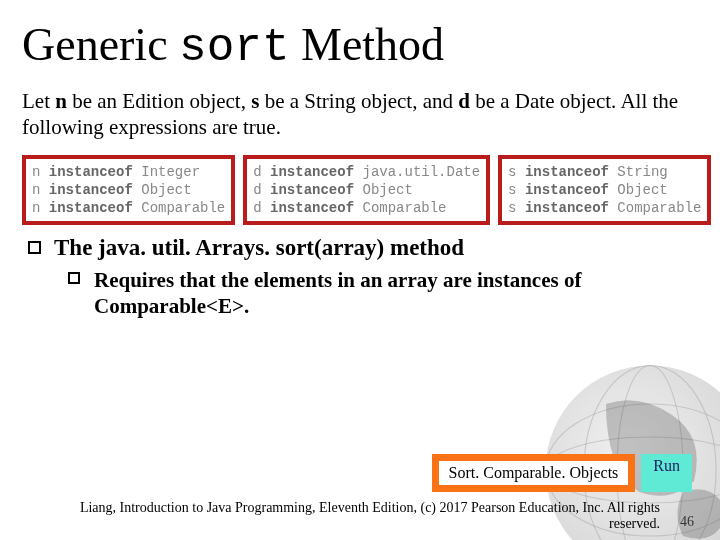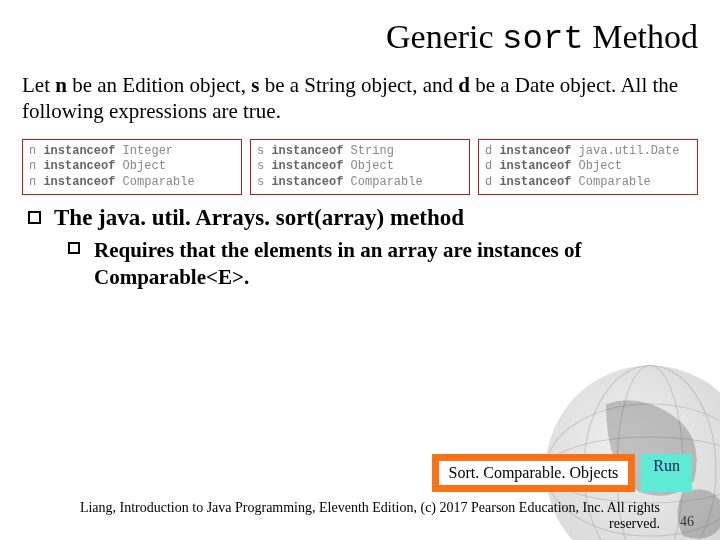--- a/index.html
+++ b/index.html
@@ -12,42 +12,42 @@
     position: relative;
     overflow: hidden;
   }
   .slide {
     width: 100%;
     height: 100%;
     padding: 18px 22px 0 22px;
     position: relative;
   }
   .title {
-    text-align: right;
-    font-size: 34px;
+    text-align: left;
+    font-size: 46px;
     font-weight: 400;
     margin-bottom: 14px;
   }
   .title .code { font-family: "Courier New", monospace; }
   .lead {
     font-size: 21px;
     line-height: 1.25;
     margin-bottom: 14px;
   }
   .lead b { font-weight: bold; }
   .codeboxes {
     display: flex;
     gap: 8px;
     margin-bottom: 10px;
   }
   .codebox {
-    border: 1px solid #b91c1c;
+    border: 4px solid #b91c1c;
     padding: 4px 6px;
     font-family: "Courier New", monospace;
-    font-size: 12px;
+    font-size: 14px;
     line-height: 1.3;
     color: #888;
     white-space: pre;
     flex: 1;
   }
   .codebox .kw { font-weight: bold; color: #666; }
   .bullets {
     list-style: none;
     padding-left: 6px;
   }
@@ -160,26 +160,26 @@
   </h1>
 
   <p class="lead">
     <span>Let </span><b>n</b><span> be an Edition object, </span><b>s</b><span> be a String object, and </span><b>d</b><span> be a Date object. All the following expressions are true.</span>
   </p>
 
   <div class="codeboxes">
     <div class="codebox"><span>n </span><span class="kw">instanceof</span><span> Integer</span>
 <span>n </span><span class="kw">instanceof</span><span> Object</span>
 <span>n </span><span class="kw">instanceof</span><span> Comparable</span></div>
+    <div class="codebox"><span>d </span><span class="kw">instanceof</span><span> java.util.Date</span>
+<span>d </span><span class="kw">instanceof</span><span> Object</span>
+<span>d </span><span class="kw">instanceof</span><span> Comparable</span></div>
     <div class="codebox"><span>s </span><span class="kw">instanceof</span><span> String</span>
 <span>s </span><span class="kw">instanceof</span><span> Object</span>
 <span>s </span><span class="kw">instanceof</span><span> Comparable</span></div>
-    <div class="codebox"><span>d </span><span class="kw">instanceof</span><span> java.util.Date</span>
-<span>d </span><span class="kw">instanceof</span><span> Object</span>
-<span>d </span><span class="kw">instanceof</span><span> Comparable</span></div>
   </div>
 
   <ul class="bullets">
     <li>
       <span class="sq"></span>
       <span>The java. util. Arrays. sort(array) method</span>
       <ul class="sub">
         <li>
           <span class="sq"></span>
           <span>Requires that the elements in an array are instances of Comparable&lt;E&gt;.</span>

